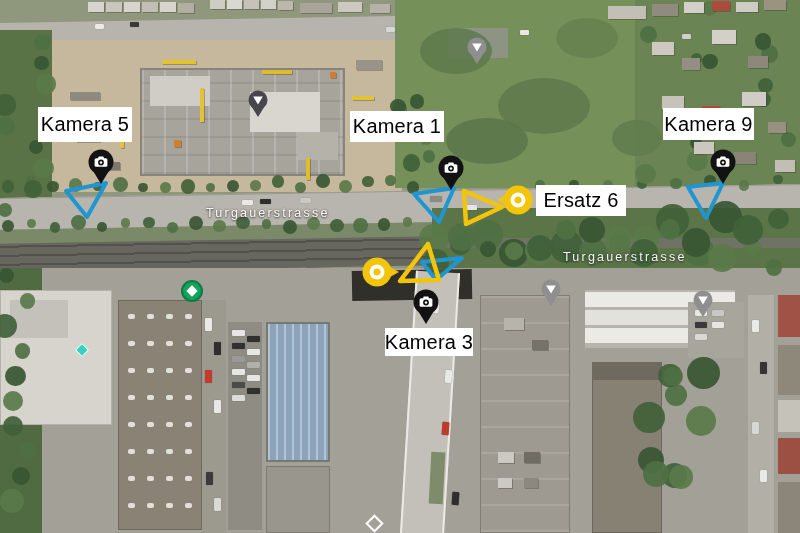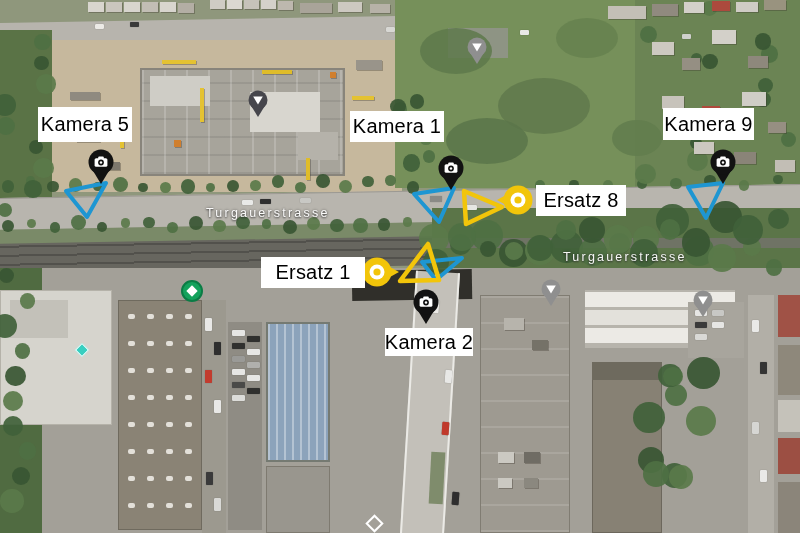--- a/index.html
+++ b/index.html
@@ -440,21 +440,20 @@
       <g>
         <rect x="12.2" y="8.4" width="5.6" height="3" rx="1" fill="#ffffff"></rect>
         <rect x="8.6" y="10.2" width="12.8" height="8.6" rx="1.6" fill="#ffffff"></rect>
         <circle cx="15" cy="14.5" r="2.9" fill="#121212"></circle>
         <circle cx="15" cy="14.5" r="1.2" fill="#ffffff"></circle>
       </g>
     </svg>
   </div>
 
   <div class="ann-label" style="left:38px;top:107px;width:94px;height:35px;">Kamera 5</div>
-  <div class="ann-label" style="left:385px;top:328px;width:88px;height:28px;">Kamera 2</div>
+  <div class="ann-label" style="left:385px;top:328px;width:88px;height:28px;">Kamera 3</div>
   <div class="ann-label" style="left:350px;top:111px;width:94px;height:31px;">Kamera 1</div>
   <div class="ann-label" style="left:663px;top:108px;width:91px;height:32px;">Kamera 9</div>
-  <div class="ann-label" style="left:261px;top:257px;width:104px;height:31px;">Ersatz 1</div>
-  <div class="ann-label" style="left:536px;top:185px;width:90px;height:31px;">Ersatz 8</div>
+  <div class="ann-label" style="left:536px;top:185px;width:90px;height:31px;">Ersatz 6</div>
 
   <div class="street-label" style="left:206px;top:206px;">Turgauerstrasse</div>
   <div class="street-label" style="left:563px;top:250px;">Turgauerstrasse</div>
 </div>
 
 </body></html>

